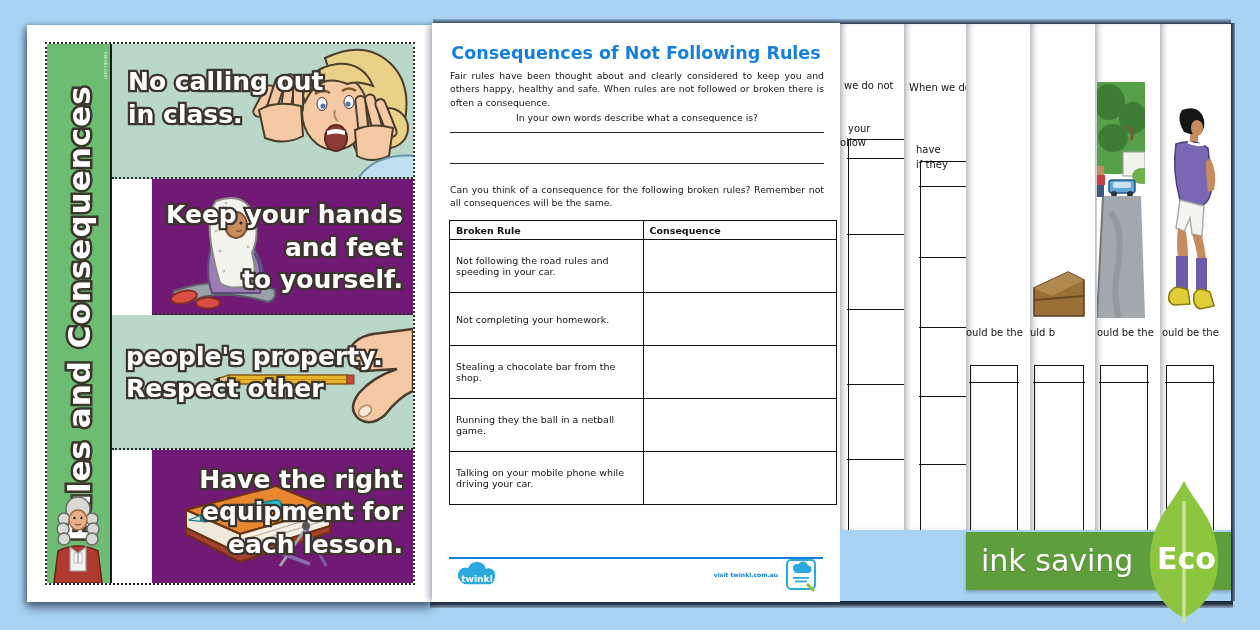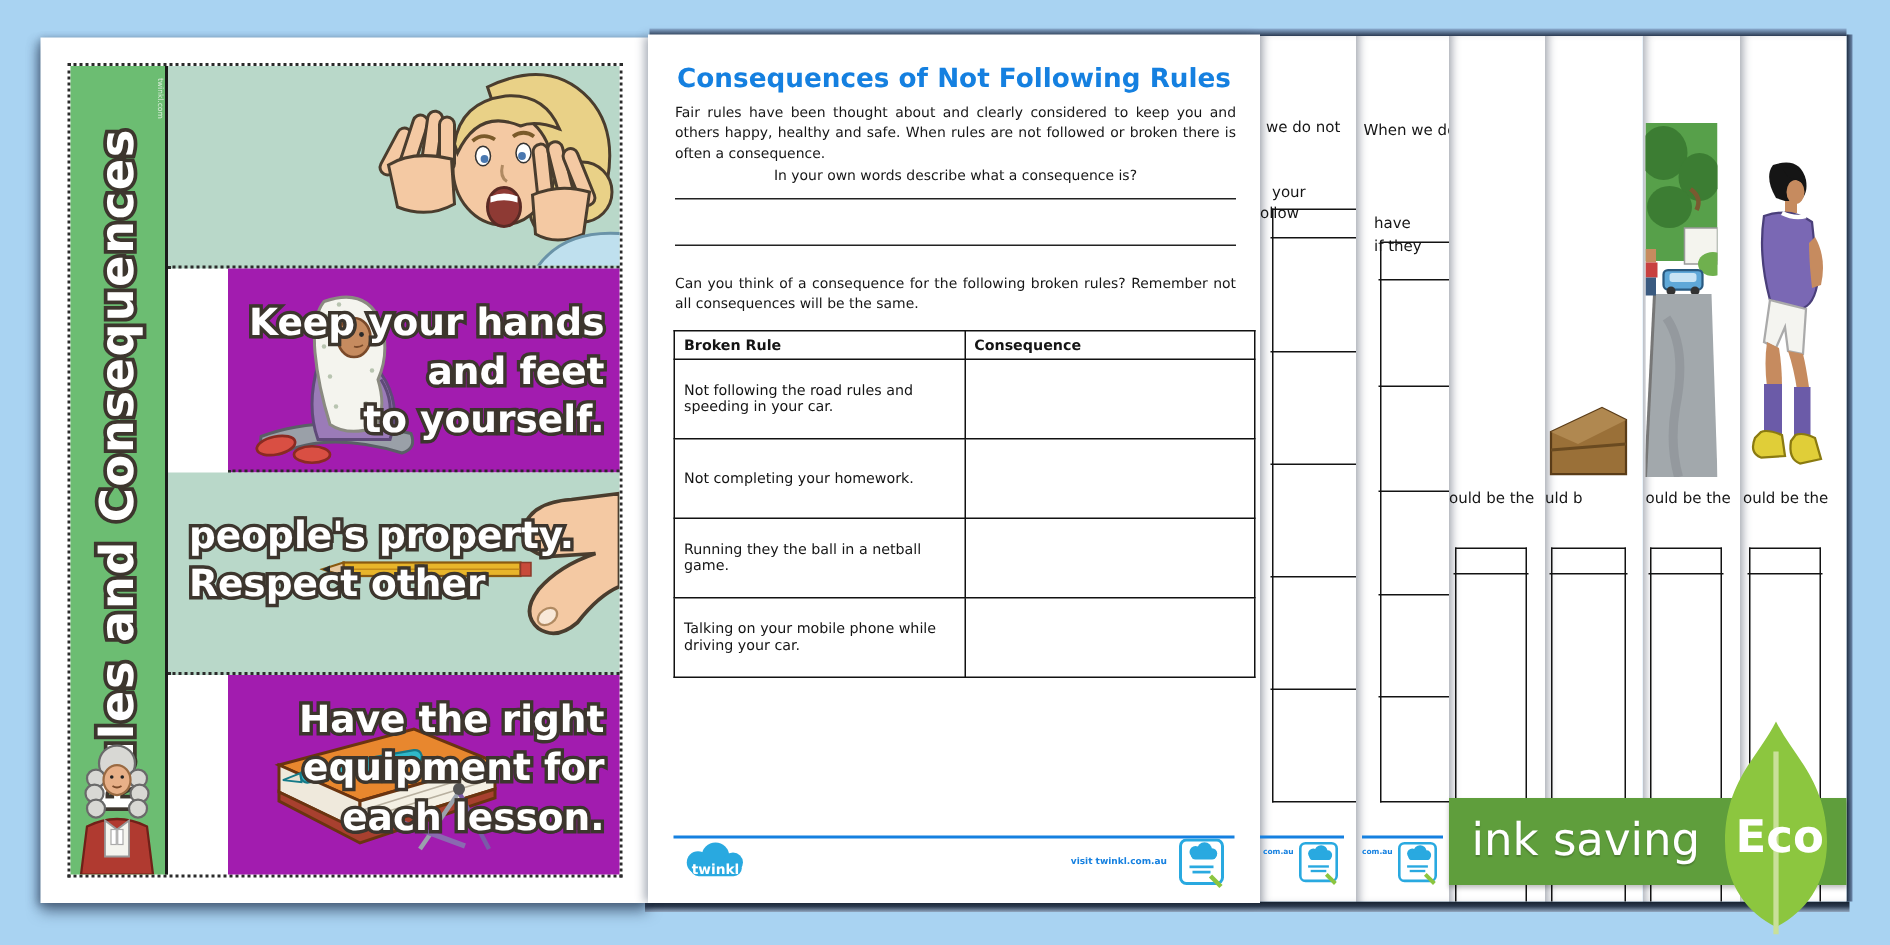--- a/index.html
+++ b/index.html
@@ -19,21 +19,21 @@
   .v-title{position:absolute;inset:0;display:flex;align-items:center;justify-content:center;
     writing-mode:vertical-rl;transform:rotate(180deg);
     font-size:31px;font-weight:bold;letter-spacing:1px;color:#fff;
     -webkit-text-stroke:5px #3d362e;paint-order:stroke fill;
     text-shadow:2px 0 0 #3d362e,-2px 0 0 #3d362e,0 2px 0 #3d362e,0 -2px 0 #3d362e;}
   .watermark{position:absolute;right:1px;top:8px;writing-mode:vertical-rl;
     font-size:5px;color:#ddeedd;}
   .poster-sections{flex:1;display:flex;flex-direction:column;}
   .rule-section{flex:1;position:relative;overflow:hidden;border-bottom:2px dotted #2b2b2b;}
   .rule-section:last-child{border-bottom:none;}
-  .sec-a{background:#B9D8C9;} .sec-b{background:#a21caf;margin-left:40px;}
+  .sec-a{background:#B9D8C9;} .sec-b{background:#701a75;margin-left:40px;}
   .rule-text{position:absolute;z-index:2;font-weight:bold;font-size:25px;line-height:1.3;color:#fff;
     -webkit-text-stroke:4.5px #3d362e;paint-order:stroke fill;
     text-shadow:2px 0 0 #3d362e,-2px 0 0 #3d362e,0 2px 0 #3d362e,0 -2px 0 #3d362e,1.5px 1.5px 0 #3d362e,-1.5px 1.5px 0 #3d362e;}
   .rt1{left:16px;top:22px;}
   .rt2{right:10px;top:20px;text-align:right;}
   .rt3{left:14px;top:26px;}
   .rt4{right:10px;top:14px;text-align:right;}
   .sec-img{position:absolute;z-index:1;}
 
   
@@ -49,21 +49,21 @@
   .ws-table th,.ws-table td{border:1.6px solid #111;font-size:9.5px;color:#141414;
     padding:2px 6px;vertical-align:middle;text-align:left;}
   .ws-table th{height:14px;font-weight:bold;}
   .ws-table td{height:48px;}
   .ws-footer-line{position:absolute;left:17px;right:17px;top:534px;border-top:2px solid #1580E0;}
   .ws-logo{position:absolute;left:20px;top:537px;}
   .ws-visit{position:absolute;right:62px;top:548px;font-size:6px;font-weight:bold;color:#1580E0;}
   .ws-badge{position:absolute;right:24px;top:536px;}
 
   
-  .strip{position:absolute;top:24px;height:577px;background:#fff;overflow:hidden;z-index:2;
+  .strip{position:absolute;top:24px;height:506px;background:#fff;overflow:hidden;z-index:2;
     box-shadow:inset 5px 0 6px -3px rgba(50,60,80,.45);}
   #strip0{left:840px;width:64px;}
   #strip1{left:904px;width:62px;}
   #strip2{left:966px;width:64px;}
   #strip3{left:1030px;width:65px;}
   #strip4{left:1095px;width:65px;}
   #strip5{left:1160px;width:71px;}
   .strip-frag{position:absolute;font-size:10px;color:#151515;white-space:nowrap;}
   .sbox{position:absolute;border:1.6px solid #131313;}
   .sbox-open{border-right:none;}
@@ -146,20 +146,24 @@
             <path d="M52,66 Q68,56 94,62 L96,92 Q78,102 58,94 Z"></path>
           </g>
           <g fill="#F4C9A3" stroke="#4a3d2e" stroke-width="2">
             <rect x="150" y="52" width="10" height="40" rx="5" transform="rotate(-6 155 72)"></rect>
             <rect x="162" y="50" width="10" height="42" rx="5" transform="rotate(-14 167 71)"></rect>
             <rect x="174" y="54" width="10" height="40" rx="5" transform="rotate(-22 179 74)"></rect>
             <path d="M148,86 Q166,78 186,84 L182,112 Q164,120 150,112 Z"></path>
           </g>
           <path d="M150,136 Q168,108 210,112 L210,136 Z" fill="#BFE0EE" stroke="#6a93a8" stroke-width="2"></path>
         </svg>
+        <div class="rule-text rt1">
+          <div>No calling out</div>
+          <div>in class.</div>
+        </div>
       </div>
 
       <div class="rule-section sec-b">
         <svg class="sec-img" style="left:4px;top:12px;" width="150" height="120" viewBox="0 0 150 120">
           <path d="M18,100 Q60,84 118,98 Q122,108 112,111 Q62,96 30,112 Q16,110 18,100 Z" fill="#9AA0A8" stroke="#5a5f66" stroke-width="2"></path>
           <g fill="#D94F43" stroke="#8a2a22" stroke-width="1.8">
             <ellipse cx="28" cy="106" rx="13" ry="6" transform="rotate(-12 28 106)"></ellipse>
             <ellipse cx="52" cy="112" rx="12" ry="5.5"></ellipse>
           </g>
           <path d="M56,52 Q48,80 56,102 L104,102 Q112,78 98,58 Q84,46 66,50 Z" fill="#9B7BB8" stroke="#5f4a78" stroke-width="2"></path>
@@ -251,20 +255,24 @@
     </tr>
     <tr>
       <td>Not following the road rules and speeding in your car.</td>
       <td></td>
     </tr>
     <tr>
       <td>Not completing your homework.</td>
       <td></td>
     </tr>
     <tr>
+      <td>Stealing a chocolate bar from the shop.</td>
+      <td></td>
+    </tr>
+    <tr>
       <td>Running they the ball in a netball game.</td>
       <td></td>
     </tr>
     <tr>
       <td>Talking on your mobile phone while driving your car.</td>
       <td></td>
     </tr>
   </tbody>
     </table>
 

